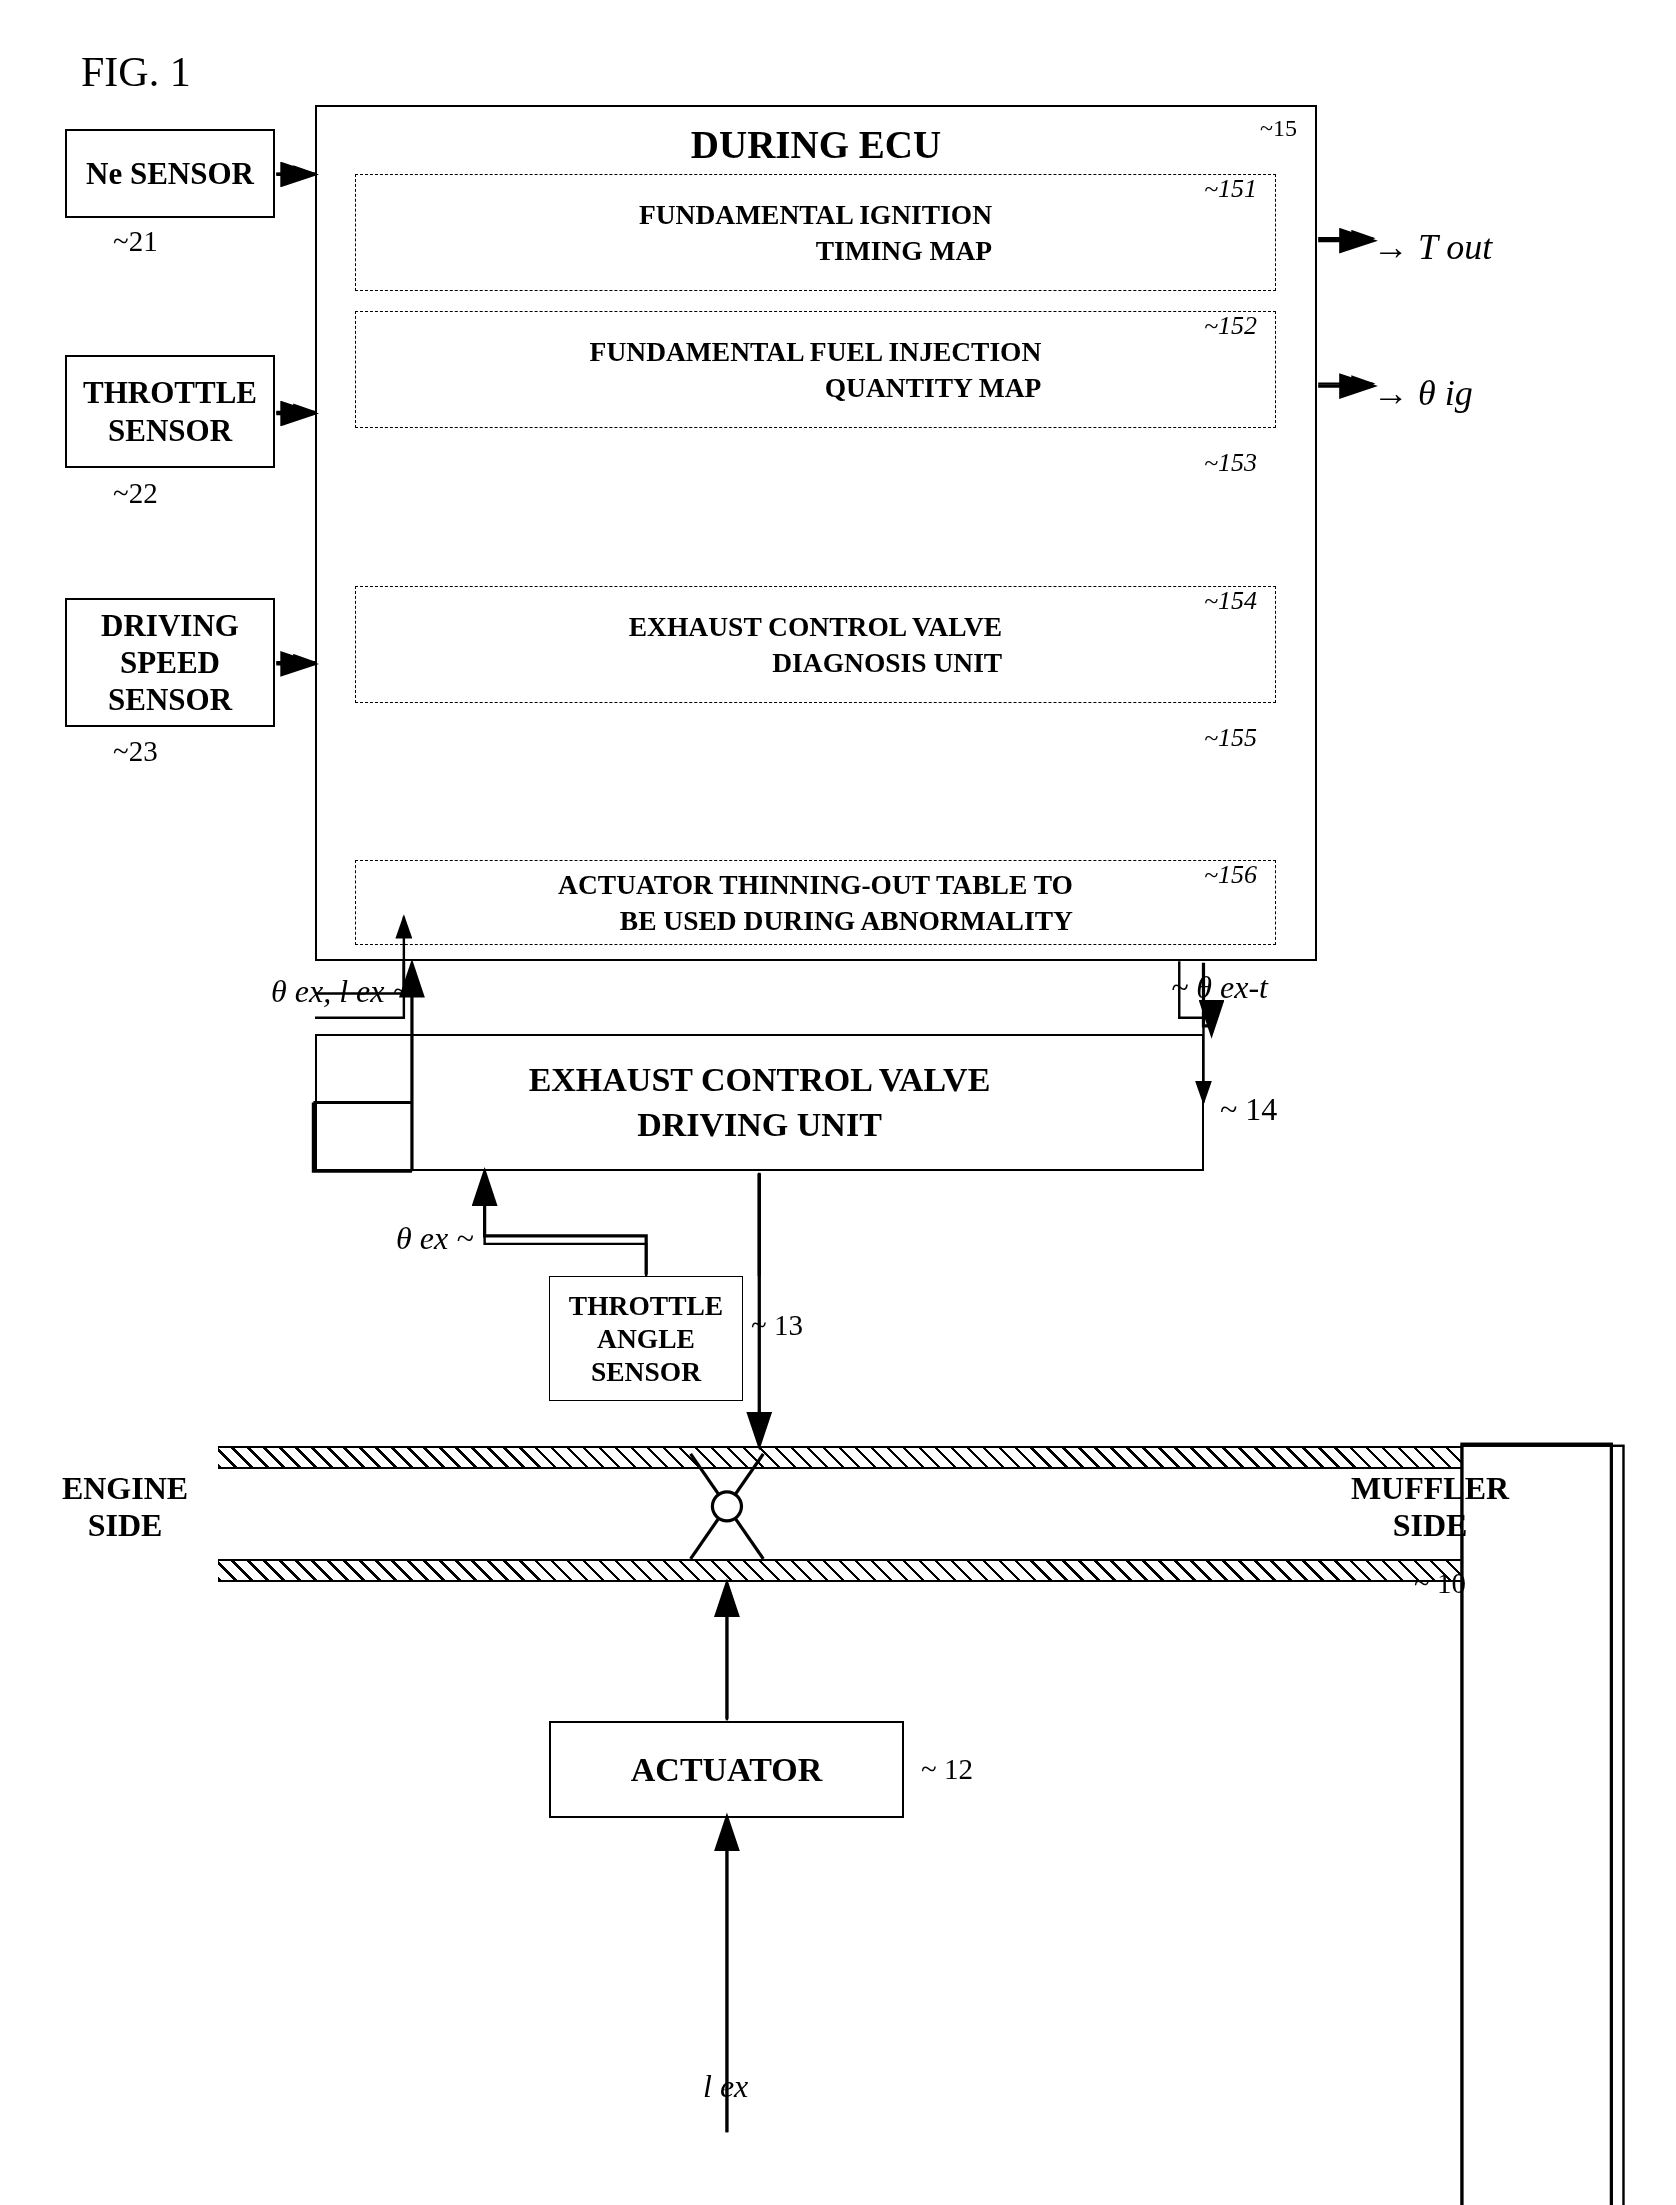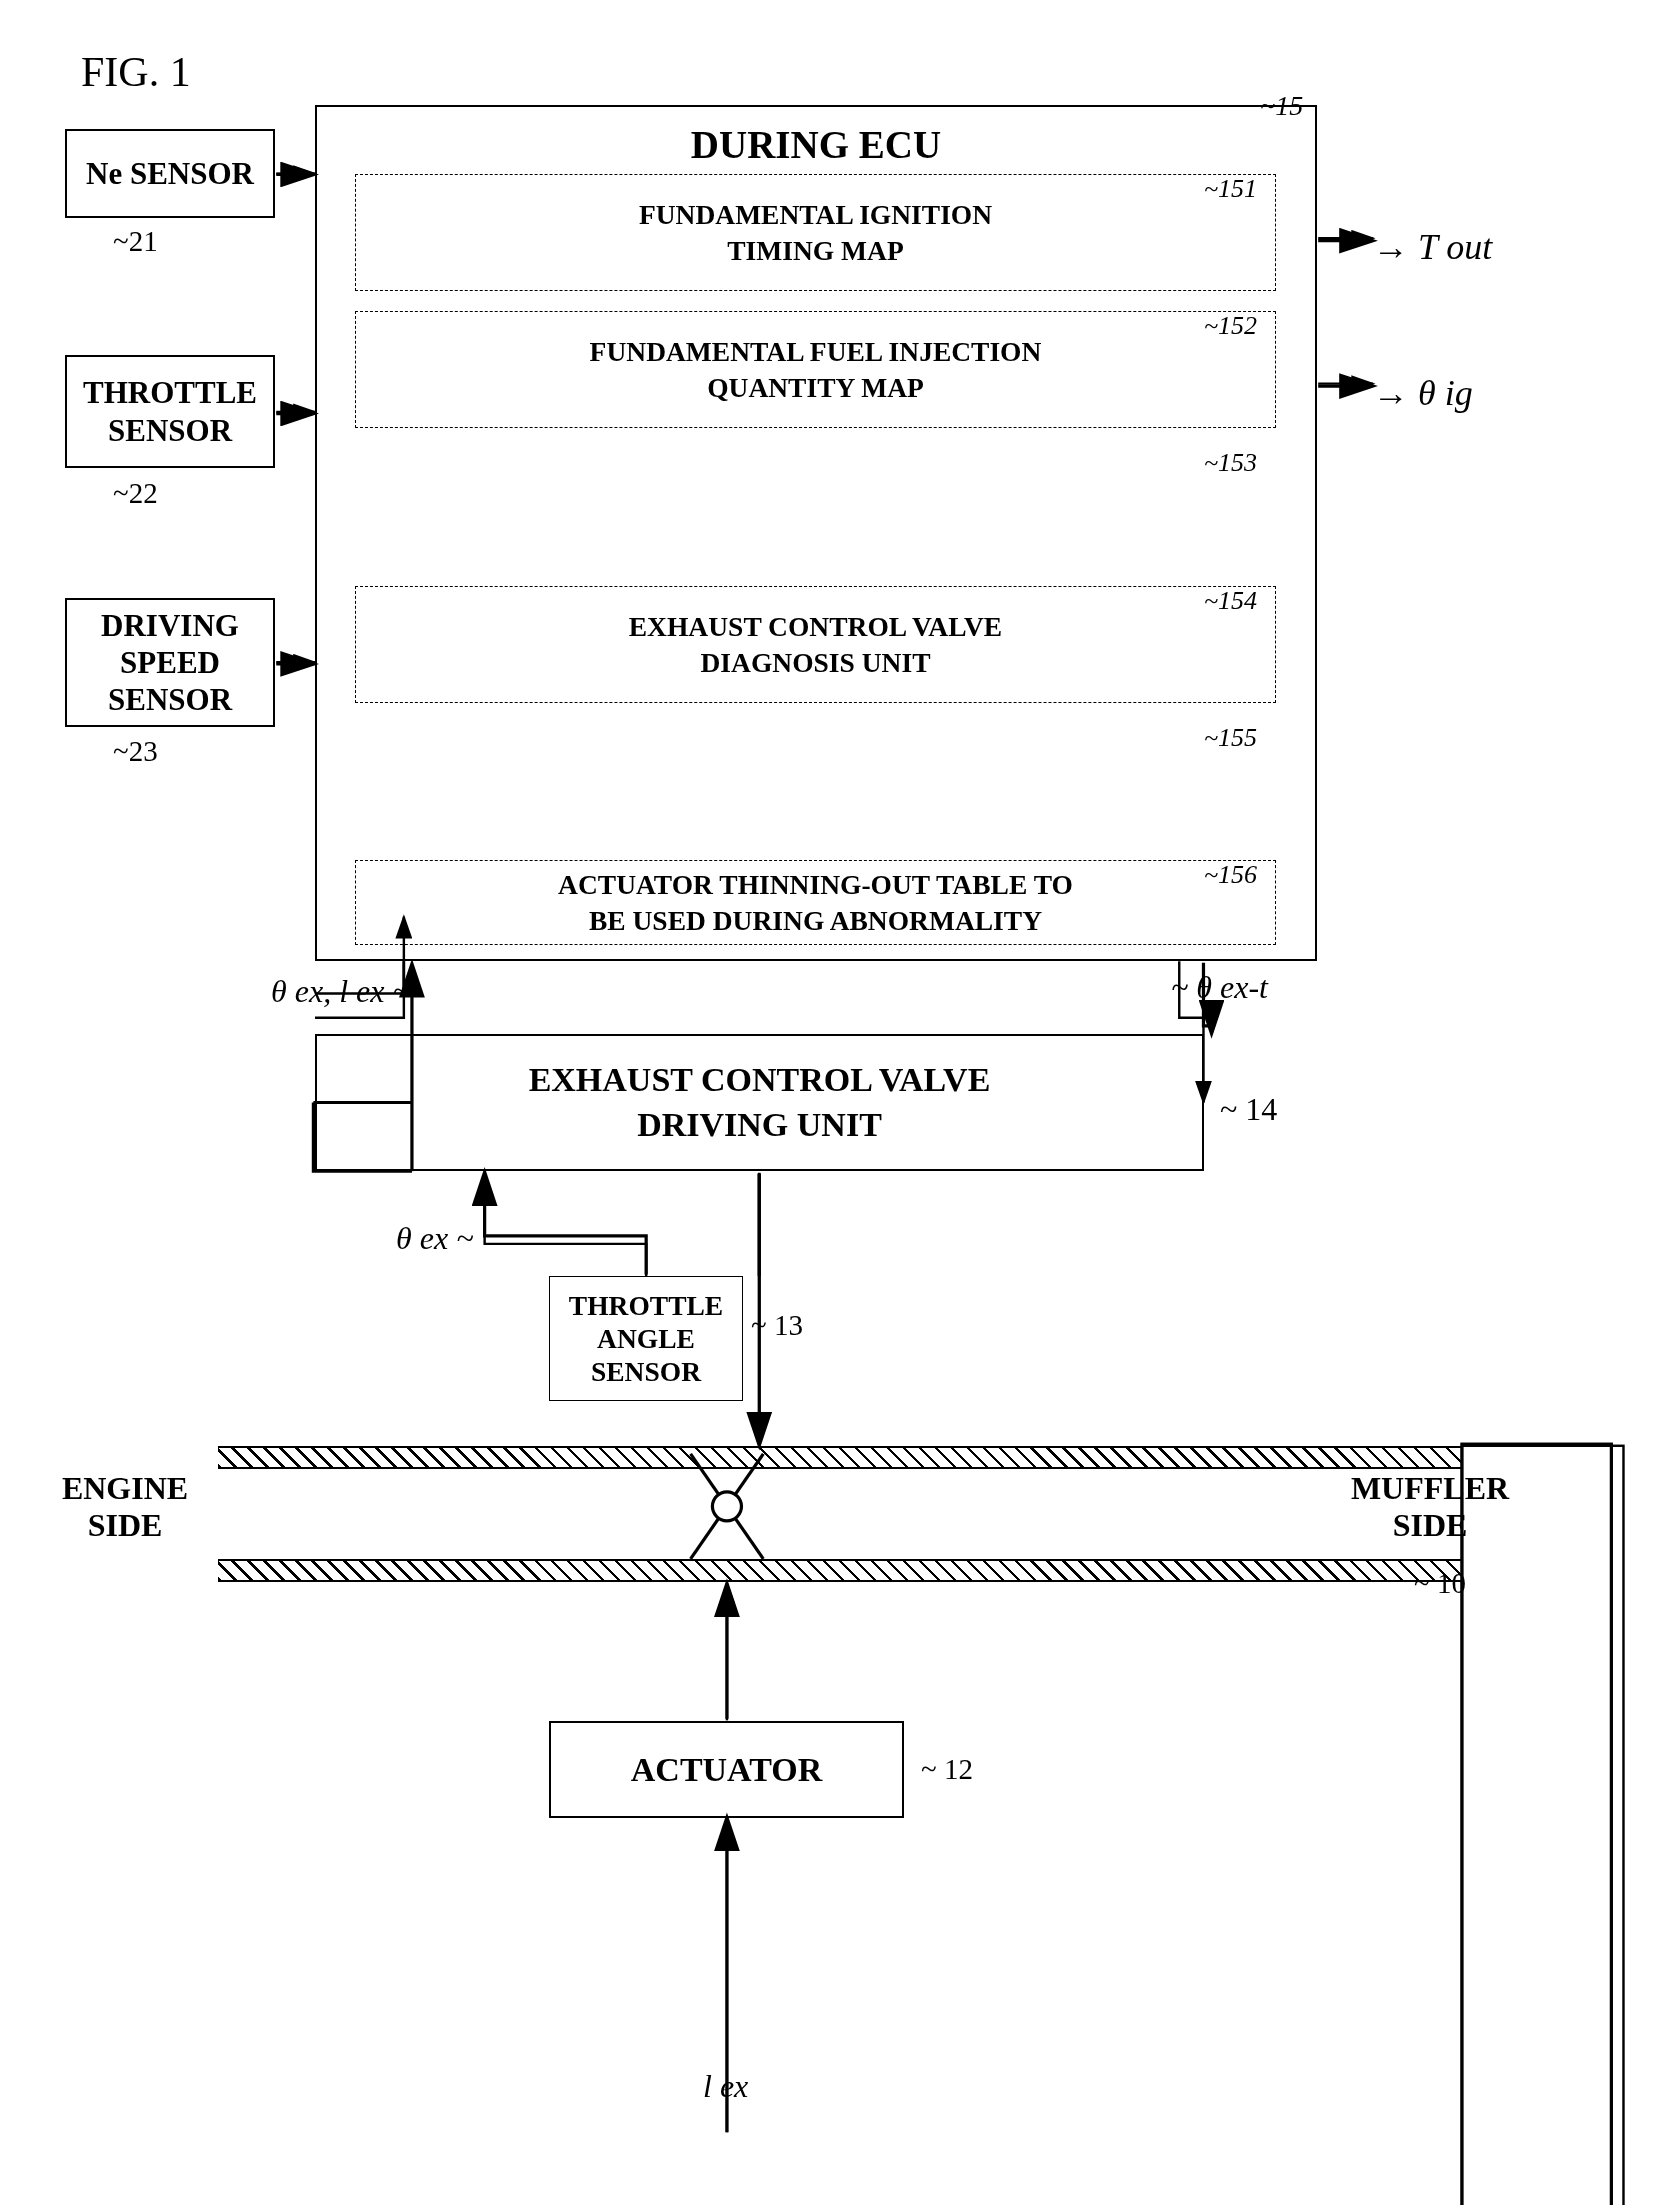--- a/index.html
+++ b/index.html
@@ -47,21 +47,21 @@
     .ecu-box {
       position: absolute;
       border: 2.4px solid #000;
       background: #fff;
     }
 
     
     .sub-box {
       position: absolute;
       border: 1.6px dashed #000;
-      text-align: center;
+      text-align: right;
       display: flex;
       align-items: center;
       justify-content: center;
       font-size: 27.5px;
       font-weight: bold;
       line-height: 1.3;
       background: #fff;
     }
 
     .sub-box-label {
@@ -197,21 +197,21 @@
 
   <div class="ref-number" style="left:113px; top:735px;">
     ~<span>23</span>
   </div>
 
   <div class="ecu-box" style="left:315px; top:105px; width:1002px; height:856px;">
 
     <div style="position:absolute; top:14.5px; left:0; right:0; text-align:center; font-size:39px; font-weight:bold;">DURING ECU</div>
 
   </div>
-  <div class="ref-number" style="left:1260px; top:90px; font-size:28px;font-style:italic;">~<span>15</span></div>
+  <div class="ref-number" style="left:1260px; top:115px; font-size:24px;">~<span>15</span></div>
 
   <div class="sub-box" style="left:355px; top:174px; width:921px; height:117px;">
     <div>
       <div>FUNDAMENTAL IGNITION</div>
       <div>TIMING MAP</div>
     </div>
   </div>
   <div class="sub-box-label" style="left:1204px; top:174px;">~<span>151</span></div>
 
   <div class="sub-box" style="left:355px; top:311px; width:921px; height:117px;">

